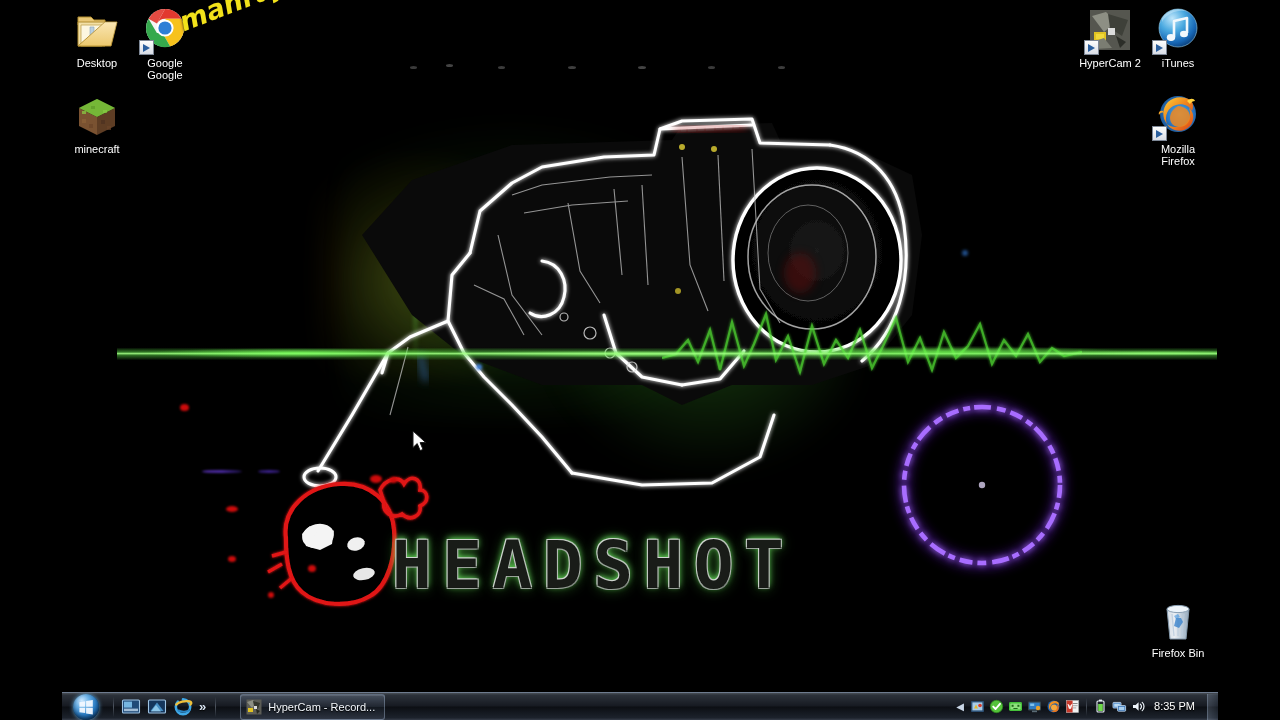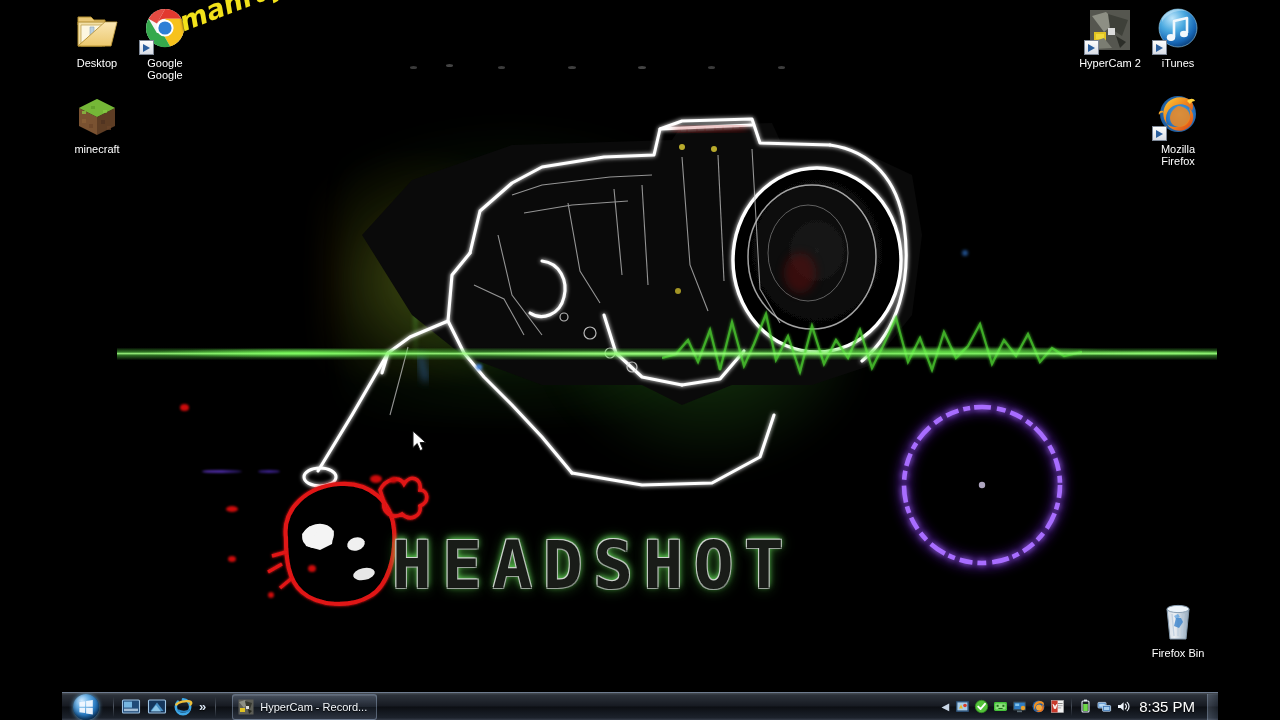--- a/index.html
+++ b/index.html
@@ -226,21 +226,21 @@
     line-height: 1;
   }
 
   #task-buttons { display: flex; align-items: center; flex: 1 1 auto; min-width: 0; }
 
   .task-btn {
     height: 24px;
     max-width: 160px;
     display: flex; align-items: center;
     padding: 0 9px 0 5px;
-    margin-left: 12px;
+    margin-left: 20px;
     border: 1px solid rgba(150,170,195,.45);
     border-radius: 3px;
     background: linear-gradient(to bottom, rgba(96,108,126,.55), rgba(38,45,57,.75) 48%, rgba(22,27,35,.85) 52%, rgba(52,60,74,.7));
     color: #f2f6fb;
     font-size: 11px;
     white-space: nowrap;
     overflow: hidden;
     box-shadow: inset 0 1px 0 rgba(255,255,255,.12);
     cursor: pointer;
   }
@@ -256,21 +256,21 @@
   #tray-expand {
     color: #c9d6e6; font-size: 10px; margin: 0 4px 0 2px; cursor: pointer; line-height: 1;
   }
   .tray-icon { width: 15px; height: 15px; margin: 0 2px; position: relative; cursor: pointer; }
   .tray-sep {
     width: 1px; height: 18px; margin: 0 4px;
     background: linear-gradient(to bottom, rgba(255,255,255,0), rgba(185,200,220,.30), rgba(255,255,255,0));
   }
   #clock {
     color: #ffffff;
-    font-size: 15px;
+    font-size: 11px;
     margin: 0 8px 0 6px;
     text-shadow: 0 1px 1px #000;
     white-space: nowrap;
     cursor: pointer;
     line-height: 1;
   }
   #show-desktop {
     width: 10px; height: 26px;
     background: linear-gradient(to right, rgba(180,200,225,.22), rgba(120,140,170,.12));
     border-left: 1px solid rgba(190,210,235,.35);

